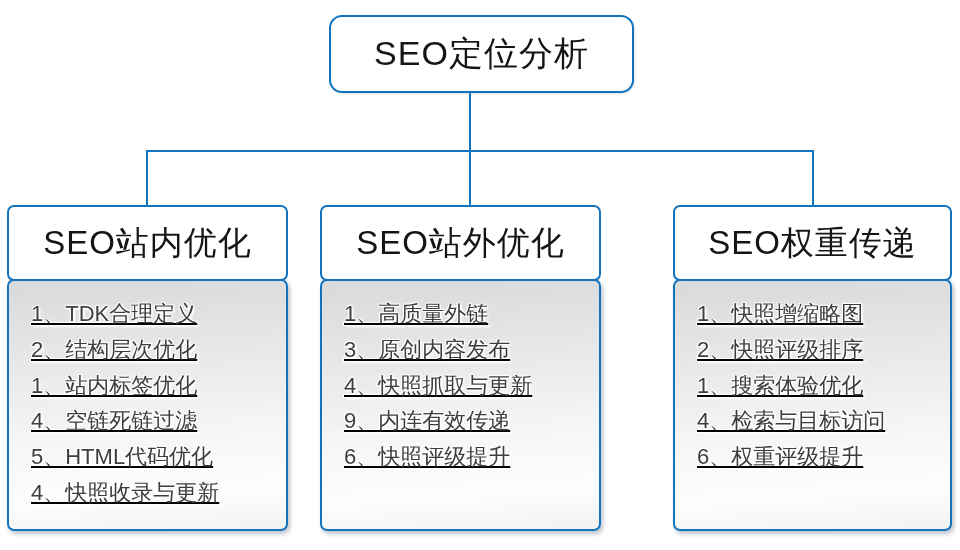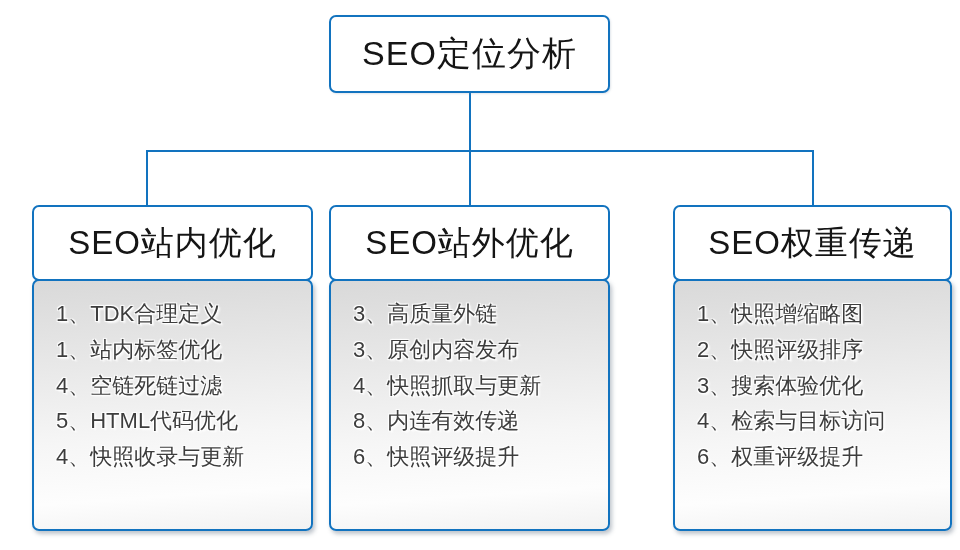--- a/index.html
+++ b/index.html
@@ -21,25 +21,25 @@
     background: #1273BF;
   }
   .line.v { width: 2px; }
   .line.h { height: 2px; }
 
   
   .root-box {
     position: absolute;
     left: 329px;
     top: 15px;
-    width: 281px;
+    width: 305px;
     height: 78px;
     background: #ffffff;
     border: 2px solid #1273BF;
-    border-radius: 7px;
+    border-radius: 13px;
     display: flex;
     align-items: center;
     justify-content: center;
     box-sizing: border-box;
     box-shadow: 1px 1px 2px rgba(140,160,180,0.25);
   }
   .root-box .title {
     font-size: 34px;
     color: #151515;
     letter-spacing: 1px;
@@ -79,35 +79,36 @@
     border-radius: 7px;
     box-sizing: border-box;
     background: linear-gradient(176deg, #d9d9d9 0%, #e7e7e7 30%, #f6f6f6 62%, #fdfdfd 84%, #f2f2f2 100%);
     box-shadow: 2px 3px 4px rgba(110,125,140,0.45);
     padding: 15px 0 0 22px;
   }
   .branch-body ul {
     list-style: none;
     margin: 0;
     padding: 0;
+    text-decoration: underline;
   }
   .branch-body li {
     font-size: 22px;
     line-height: 35.8px;
     color: #3d3d3d;
     white-space: nowrap;
     text-shadow:
       1px 1px 1px #ffffff,
       -1px -1px 1px #ffffff,
       1px -1px 1px #ffffff,
       -1px 1px 1px #ffffff,
       2px 2px 2px rgba(255,255,255,0.9);
   }
-  .b1 { left: 7px; margin-left: 25px; }
-  .b2 { left: 329px; }
+  .b1 { left: 7px; }
+  .b2 { left: 320px; }
   .b3 { left: 673px; width: 279px; }
 </style>
 </head>
 <body>
 
 <div class="canvas">
 
   <div class="line v" style="left:469px; top:93px;  height:59px;"></div>
   <div class="line h" style="left:146px; top:150px; width:668px;"></div>
   <div class="line v" style="left:146px; top:150px; height:57px;"></div>
@@ -118,51 +119,52 @@
     <span class="title">SEO定位分析</span>
   </div>
 
   <div class="branch b1">
     <div class="branch-header">
       <span class="title">SEO站内优化</span>
     </div>
     <div class="branch-body">
       <ul>
         <li>1、TDK合理定义</li>
+        <li>2、结构层次优化</li>
         <li>1、站内标签优化</li>
         <li>4、空链死链过滤</li>
         <li>5、HTML代码优化</li>
         <li>4、快照收录与更新</li>
       </ul>
     </div>
   </div>
 
   <div class="branch b2">
     <div class="branch-header">
       <span class="title">SEO站外优化</span>
     </div>
     <div class="branch-body">
       <ul>
-        <li>3、高质量外链</li>
+        <li>1、高质量外链</li>
         <li>3、原创内容发布</li>
         <li>4、快照抓取与更新</li>
-        <li>8、内连有效传递</li>
+        <li>9、内连有效传递</li>
         <li>6、快照评级提升</li>
       </ul>
     </div>
   </div>
 
   <div class="branch b3">
     <div class="branch-header">
       <span class="title">SEO权重传递</span>
     </div>
     <div class="branch-body">
       <ul>
         <li>1、快照增缩略图</li>
         <li>2、快照评级排序</li>
-        <li>3、搜索体验优化</li>
+        <li>1、搜索体验优化</li>
         <li>4、检索与目标访问</li>
         <li>6、权重评级提升</li>
       </ul>
     </div>
   </div>
 
 </div>
 
 </body></html>

